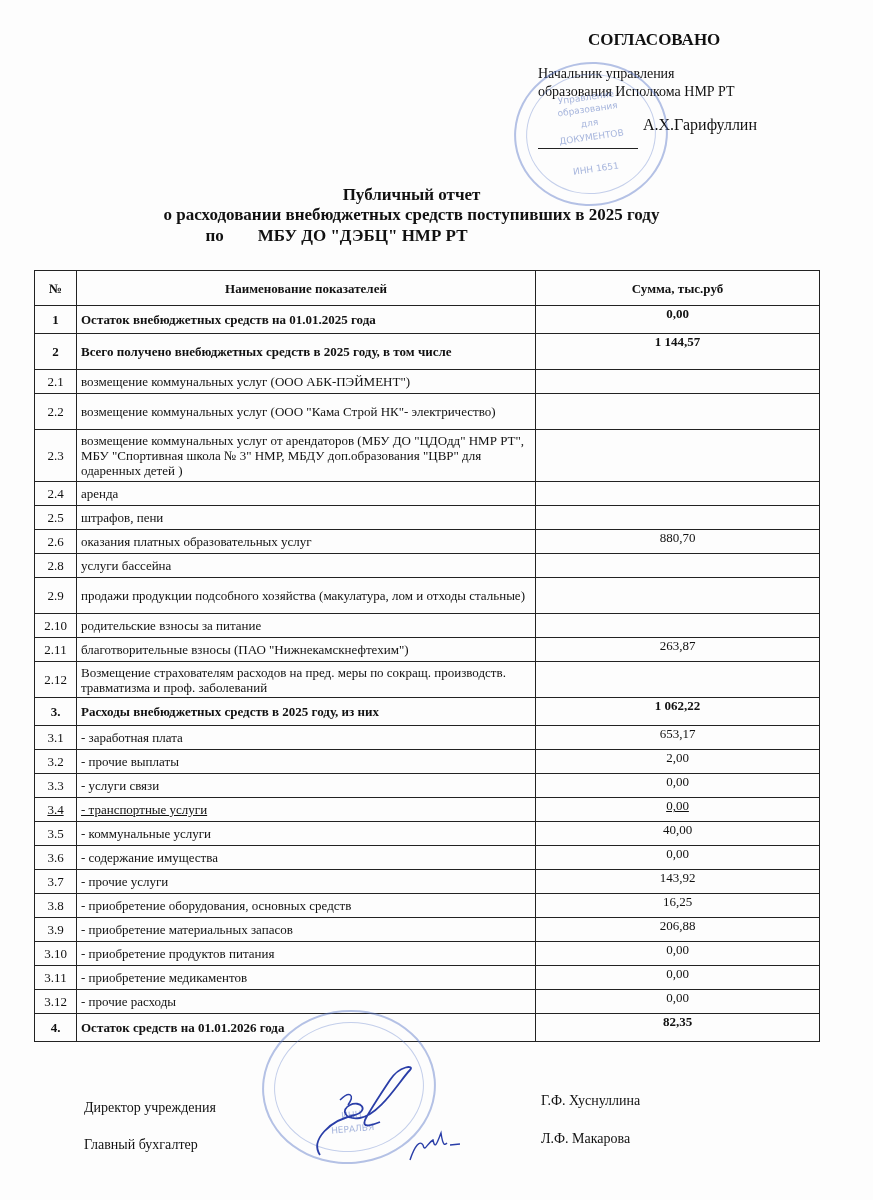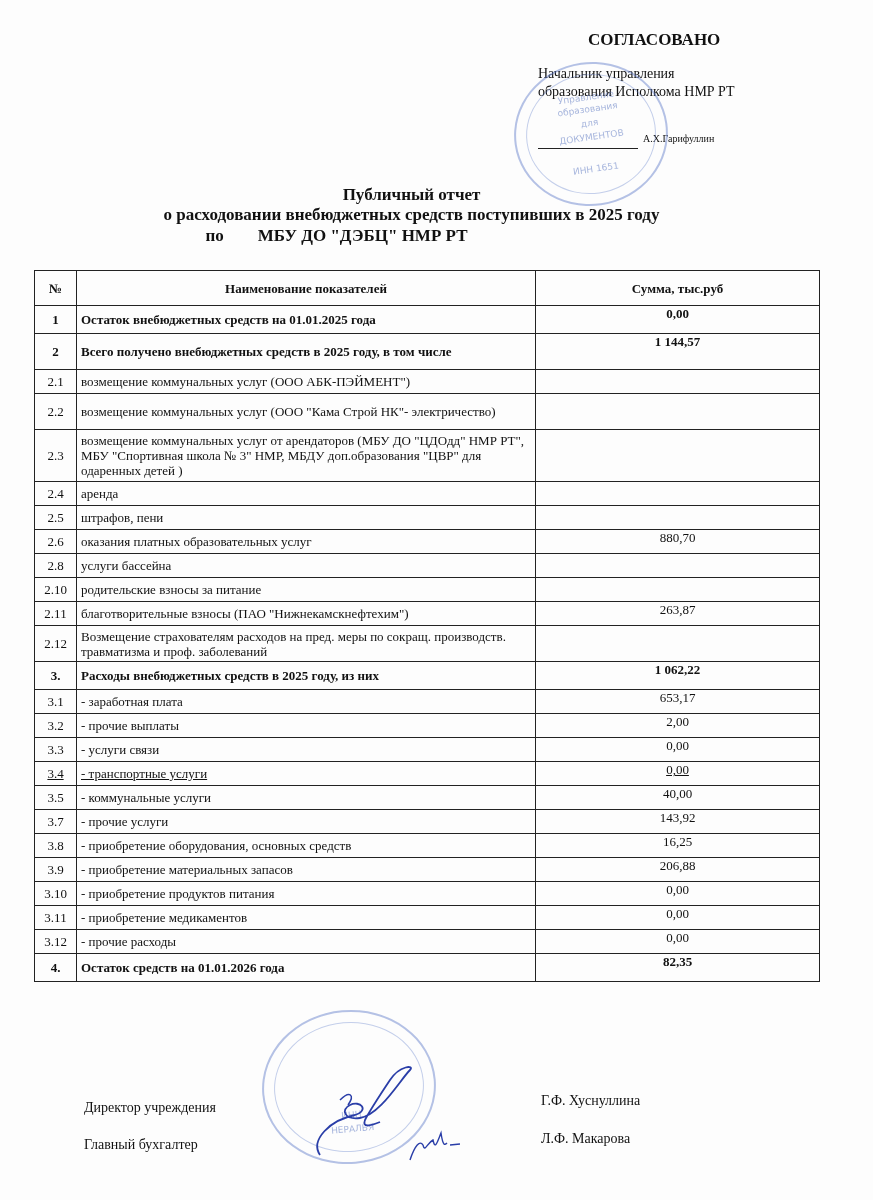--- a/index.html
+++ b/index.html
@@ -5,21 +5,21 @@
   html, body { margin: 0; padding: 0; background: #fdfdfd; }
   body {
     width: 873px; height: 1200px; position: relative; overflow: hidden;
     font-family: "Liberation Serif", "DejaVu Serif", serif; color: #111;
   }
   .approval { position: absolute; left: 530px; top: 30px; width: 300px; }
   .approval .head { font-weight: bold; font-size: 17px; position: absolute; left: 58px; top: 0; white-space: nowrap; }
   .approval .pos1 { position: absolute; left: 8px; top: 36px; font-size: 14px; white-space: nowrap; }
   .approval .pos2 { position: absolute; left: 8px; top: 54px; font-size: 14px; white-space: nowrap; }
   .approval .sigline { position: absolute; left: 8px; top: 118px; width: 100px; border-bottom: 1px solid #222; }
-  .approval .name { position: absolute; left: 113px; top: 103px; font-size: 10px; white-space: nowrap; }
+  .approval .name { position: absolute; left: 113px; top: 86px; font-size: 16px; white-space: nowrap; }
 
   .stamp { position: absolute; border-radius: 50%; border: 2px solid rgba(90,120,200,0.45); pointer-events: none; }
   .stamp::after { content: ""; position: absolute; inset: 10px; border-radius: 50%; border: 1px solid rgba(90,120,200,0.35); }
   .stamp .st-text { position: absolute; left: 0; right: 0; text-align: center; color: rgba(80,110,190,0.5); font-family: "DejaVu Sans", sans-serif; font-size: 9px; }
   .stamp-top { left: 514px; top: 62px; width: 150px; height: 140px; transform: rotate(-8deg); }
   .stamp-bottom { left: 262px; top: 1010px; width: 170px; height: 150px; transform: rotate(-5deg); }
 
   .title { position: absolute; left: 0; width: 873px; text-align: center; font-weight: bold; font-size: 17px; white-space: nowrap; }
   .t1 { top: 185px; left: -25px; }
   .t2 { top: 205px; left: -25px; }
@@ -113,20 +113,25 @@
       <tr style="height: 24px;">
         <td class="num">2.6</td>
         <td class="name">оказания платных образовательных услуг</td>
         <td class="sum">880,70</td>
       </tr>
       <tr style="height: 24px;">
         <td class="num">2.8</td>
         <td class="name">услуги бассейна</td>
         <td class="sum"></td>
       </tr>
+      <tr style="height: 36px;">
+        <td class="num">2.9</td>
+        <td class="name">продажи продукции подсобного хозяйства (макулатура, лом и отходы стальные)</td>
+        <td class="sum"></td>
+      </tr>
       <tr style="height: 24px;">
         <td class="num">2.10</td>
         <td class="name">родительские взносы за питание</td>
         <td class="sum"></td>
       </tr>
       <tr style="height: 24px;">
         <td class="num">2.11</td>
         <td class="name">благотворительные взносы (ПАО "Нижнекамскнефтехим")</td>
         <td class="sum">263,87</td>
       </tr>
@@ -157,20 +162,25 @@
       </tr>
       <tr style="height: 24px; text-decoration: underline;">
         <td class="num">3.4</td>
         <td class="name">- транспортные услуги</td>
         <td class="sum">0,00</td>
       </tr>
       <tr style="height: 24px; margin-left: 33px;">
         <td class="num">3.5</td>
         <td class="name">- коммунальные услуги</td>
         <td class="sum">40,00</td>
+      </tr>
+      <tr style="height: 24px;">
+        <td class="num">3.6</td>
+        <td class="name">- содержание имущества</td>
+        <td class="sum">0,00</td>
       </tr>
       <tr style="height: 24px;">
         <td class="num">3.7</td>
         <td class="name">- прочие услуги</td>
         <td class="sum">143,92</td>
       </tr>
       <tr style="height: 24px;">
         <td class="num">3.8</td>
         <td class="name">- приобретение оборудования, основных средств</td>
         <td class="sum">16,25</td>

